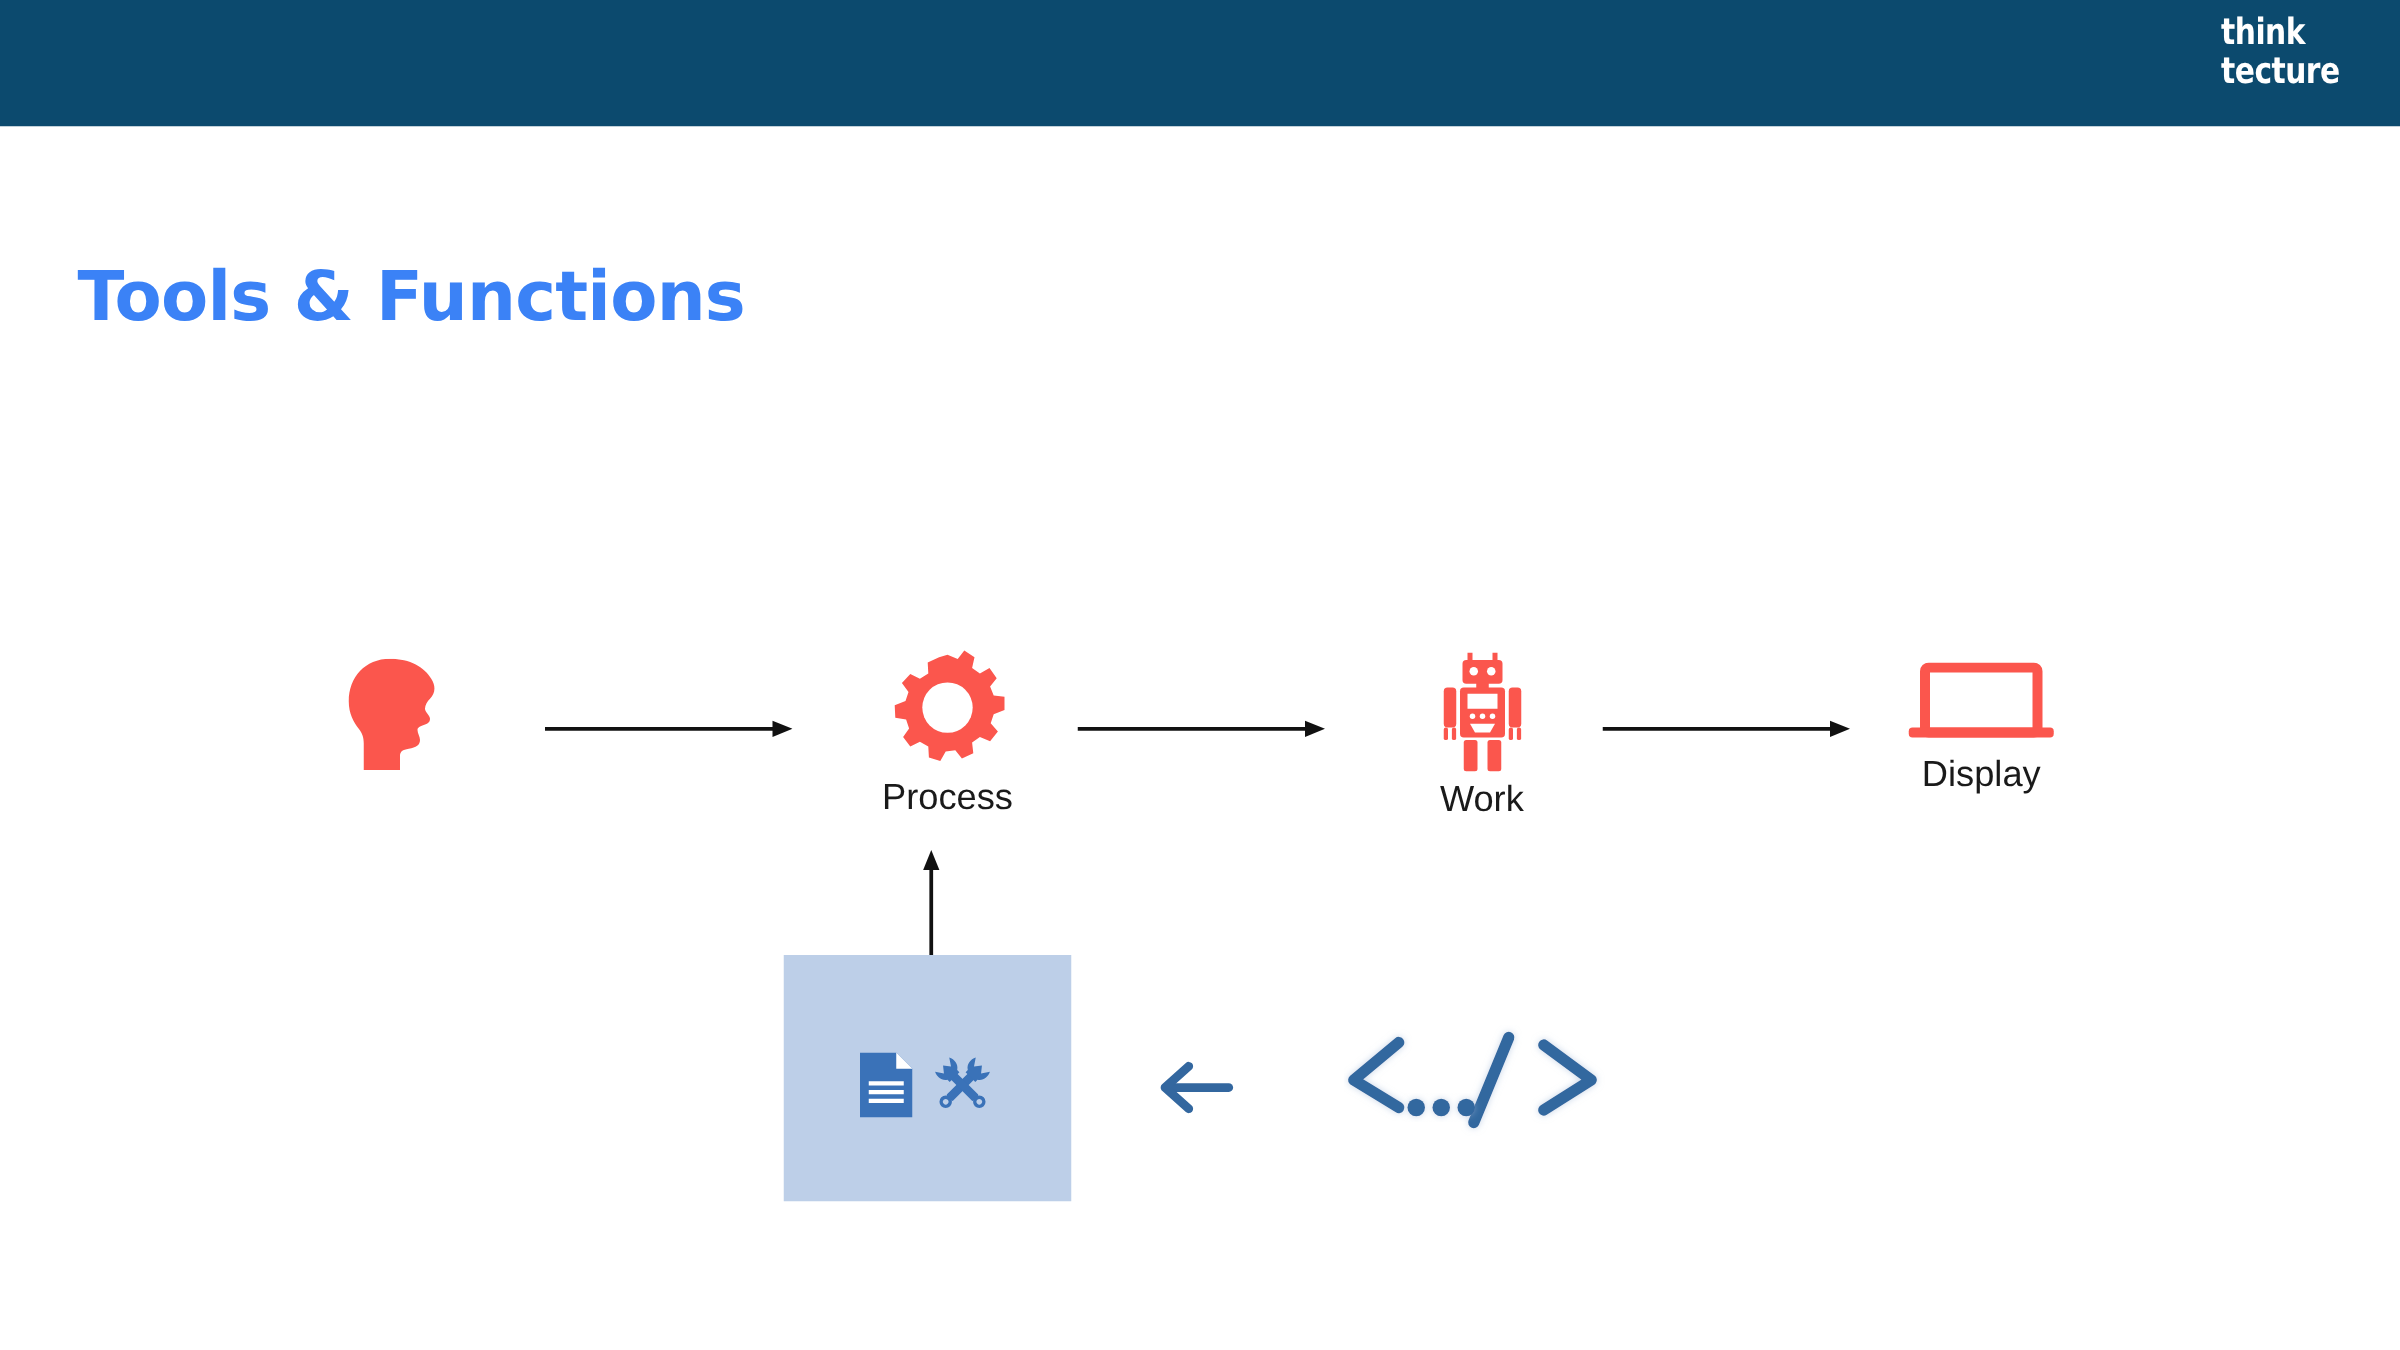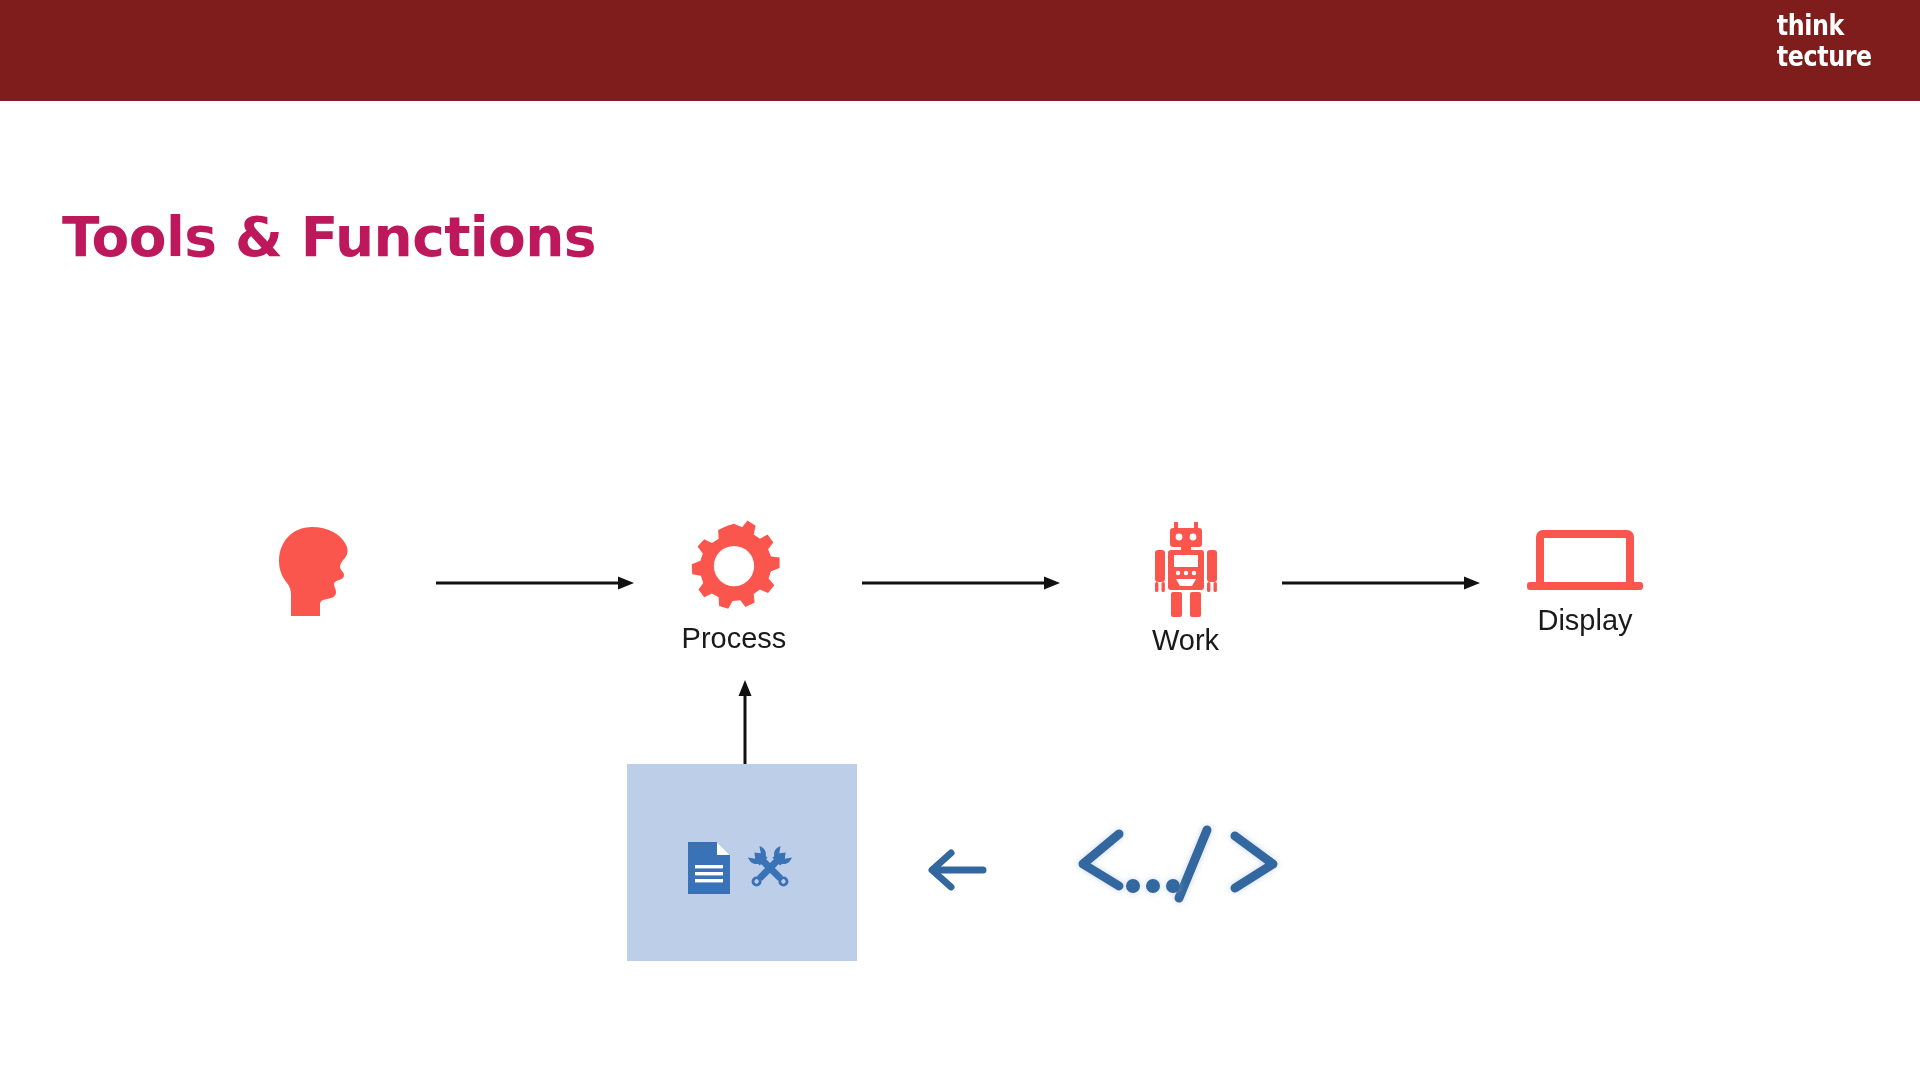--- a/index.html
+++ b/index.html
@@ -17,21 +17,21 @@
     -webkit-font-smoothing: antialiased;
   }
 
   
   #header-bar {
     position: absolute;
     left: 0;
     top: 0;
     width: 1920px;
     height: 101px;
-    background: #7f1d1d;
+    background: #0c4a6e;
   }
   #brand-logo {
     position: absolute;
     right: 48px;
     top: 10px;
     color: #ffffff;
     font-family: "DejaVu Sans", sans-serif;
     font-weight: bold;
     font-size: 29px;
     line-height: 31px;
@@ -43,21 +43,21 @@
   #brand-logo .logo-line { display: block; }
 
   
   #page-title {
     position: absolute;
     left: 62px;
     top: 168px;
     font-family: "DejaVu Sans", sans-serif;
     font-size: 55px;
     font-weight: bold;
-    color: #be185d;
+    color: #3b82f6;
     letter-spacing: -0.6px;
     white-space: nowrap;
   }
 
   
   #diagram {
     position: absolute;
     left: 0;
     top: 0;
     width: 1920px;
@@ -76,21 +76,21 @@
     display: block;
     font-family: "Liberation Sans", sans-serif;
     font-size: 29px;
     color: #1a1a1a;
     margin-top: 6px;
     white-space: nowrap;
   }
 
   
   #node-user     { left: 238px; top: 527px; width: 160px; }
-  #node-process  { left: 644px; top: 520px; width: 180px; }
+  #node-process  { left: 668px; top: 520px; width: 180px; }
   #node-work     { left: 1098px; top: 522px; width: 175px; }
   #node-display  { left: 1490px; top: 530px; width: 190px; }
 
   
   .flow-arrow {
     position: absolute;
   }
   #arrow-user-process    { left: 436px; top: 573px; }
   #arrow-process-work    { left: 862px; top: 573px; }
   #arrow-work-display    { left: 1282px; top: 573px; }

